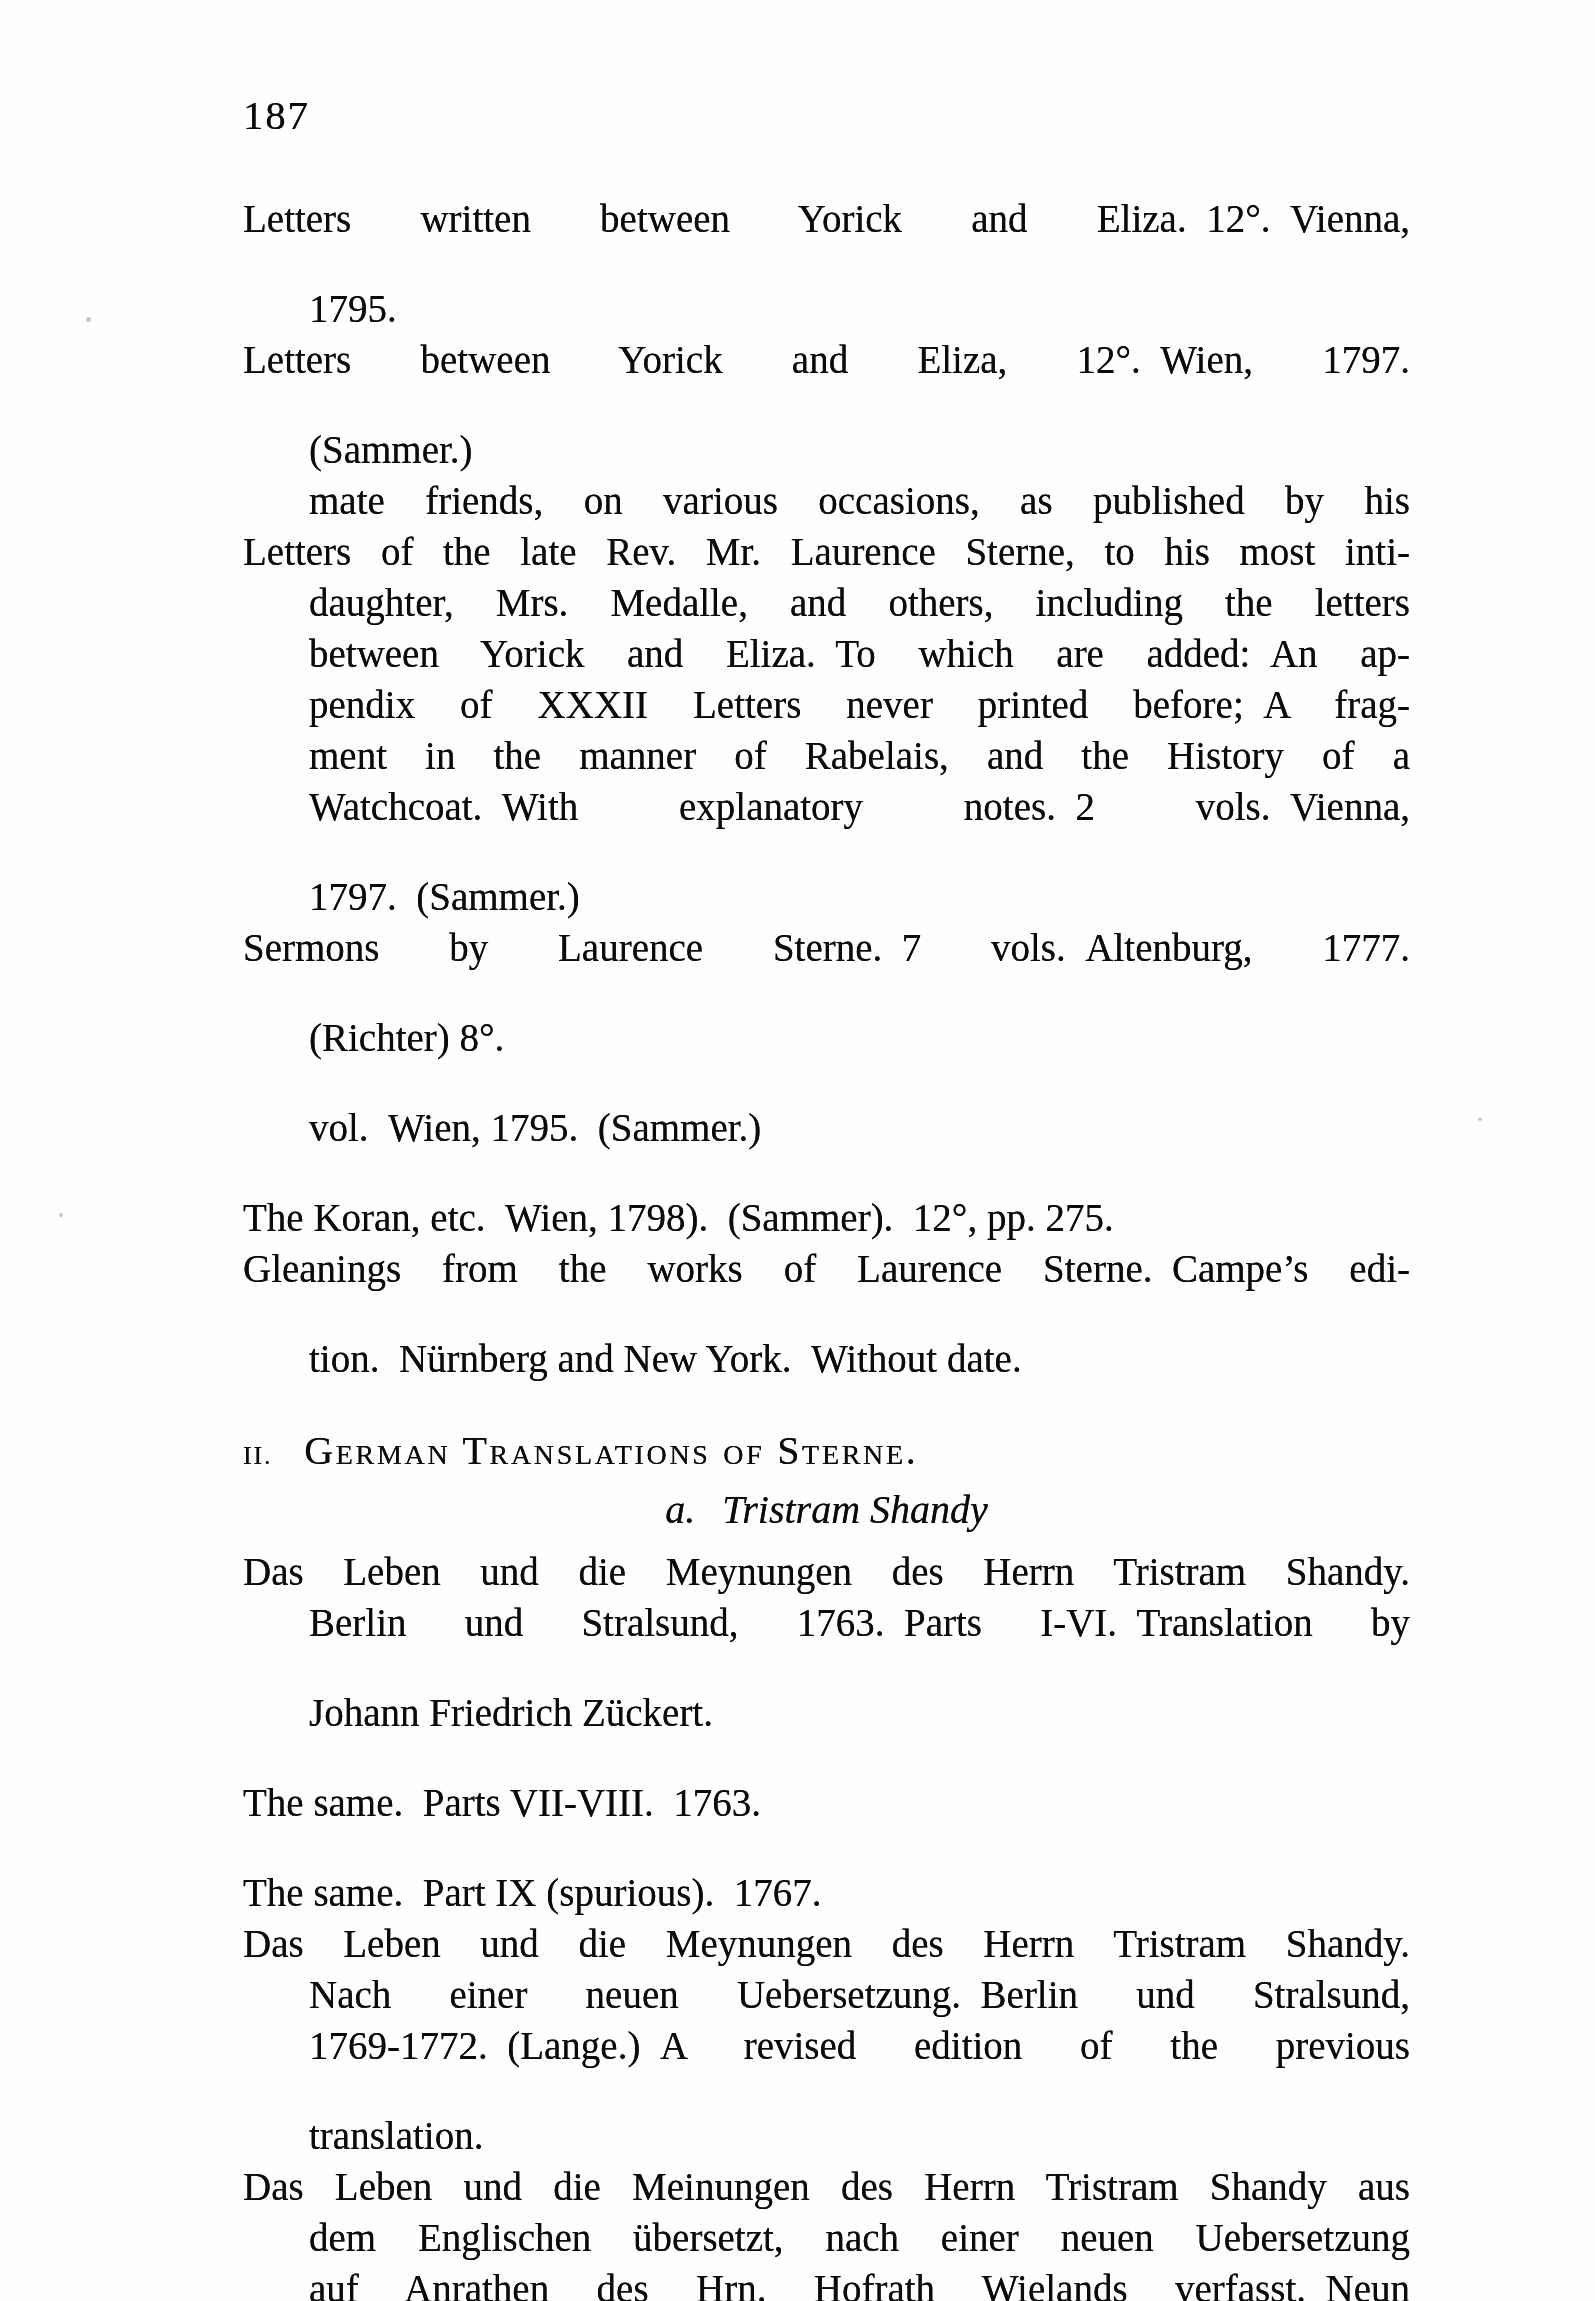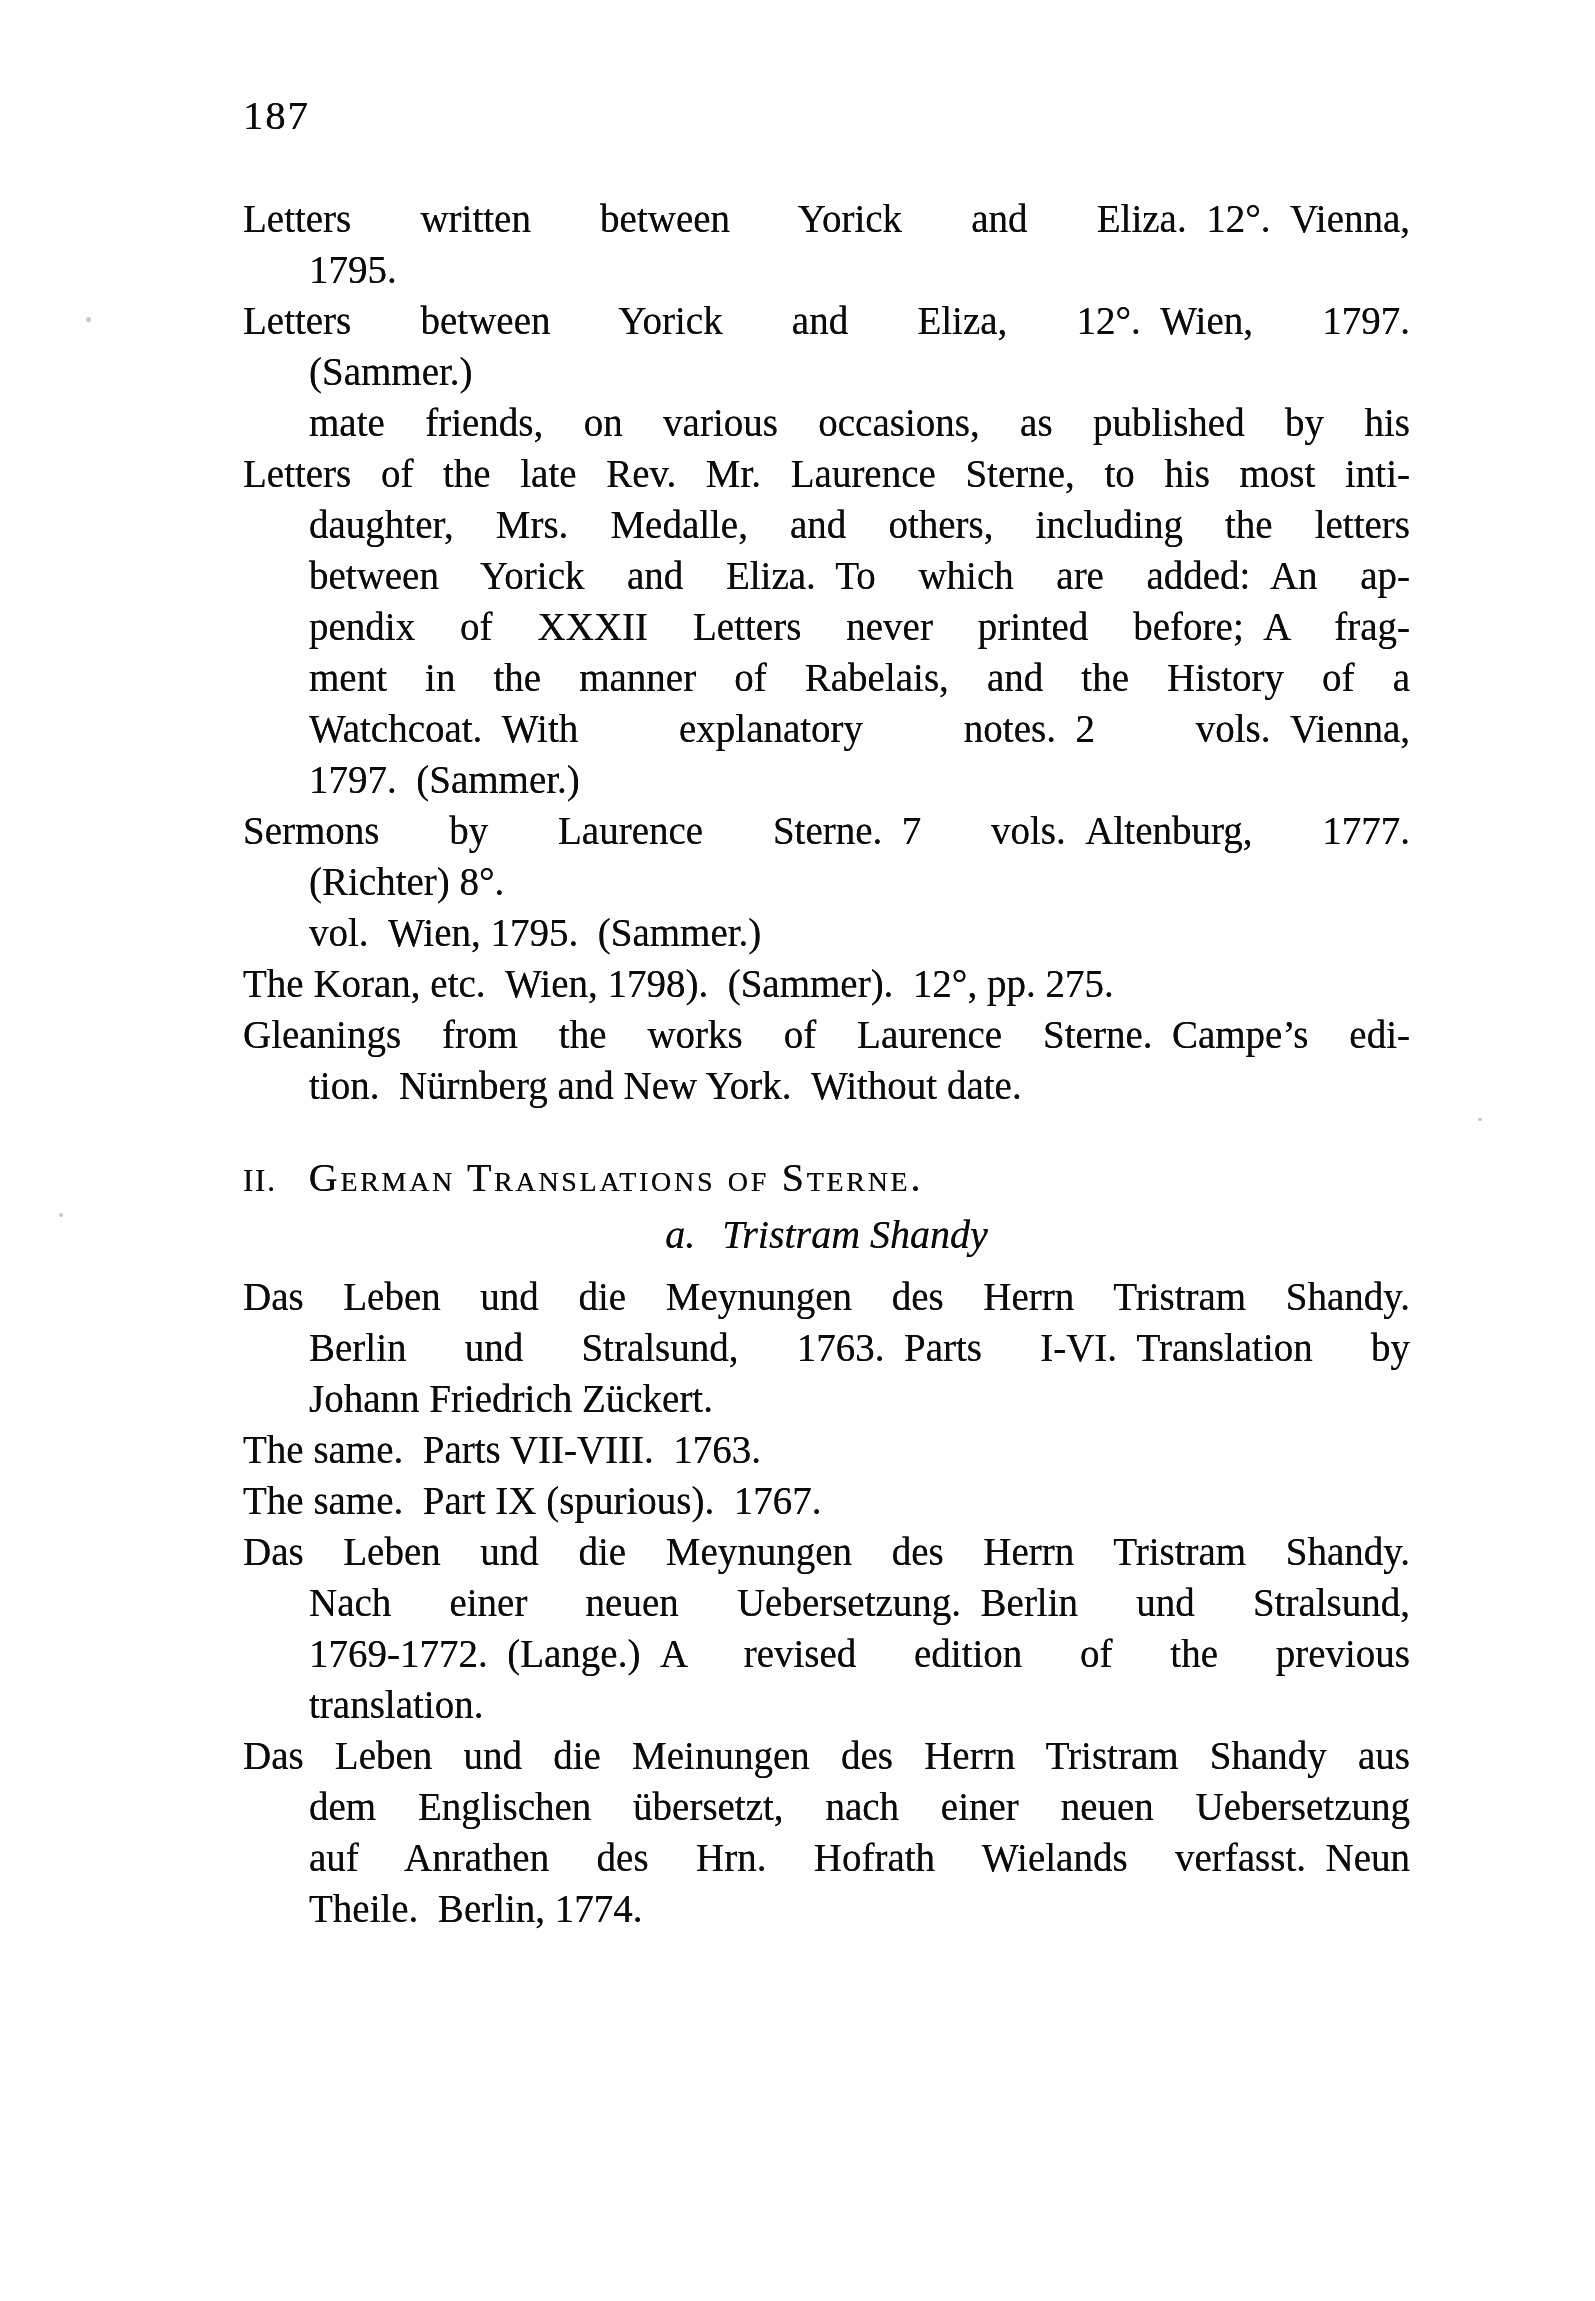--- a/index.html
+++ b/index.html
@@ -30,31 +30,31 @@
     letter-spacing: 1.8px;
   }
   .entry { margin: 0; }
   .line {
     font-size: 39px;
     line-height: 51px;
     text-align: justify;
     text-align-last: justify;
     white-space: normal;
   }
-  .line.last { text-align-last: left; }
+  .line.last { text-align-last: left; margin-top: 39px; }
   .line.cont { padding-left: 66px; }
   .section-heading {
     margin-top: 41px;
     font-size: 40px;
     line-height: 51px;
     font-variant: small-caps;
     letter-spacing: 2.7px;
   }
   .section-number {
-    font-size: 31px;
+    font-size: 26px;
     letter-spacing: 1.8px;
     margin-right: 32px;
   }
   .subsection-heading {
     margin-top: 3px;
     text-align: center;
     font-style: italic;
     font-size: 40px;
     line-height: 51px;
   }

